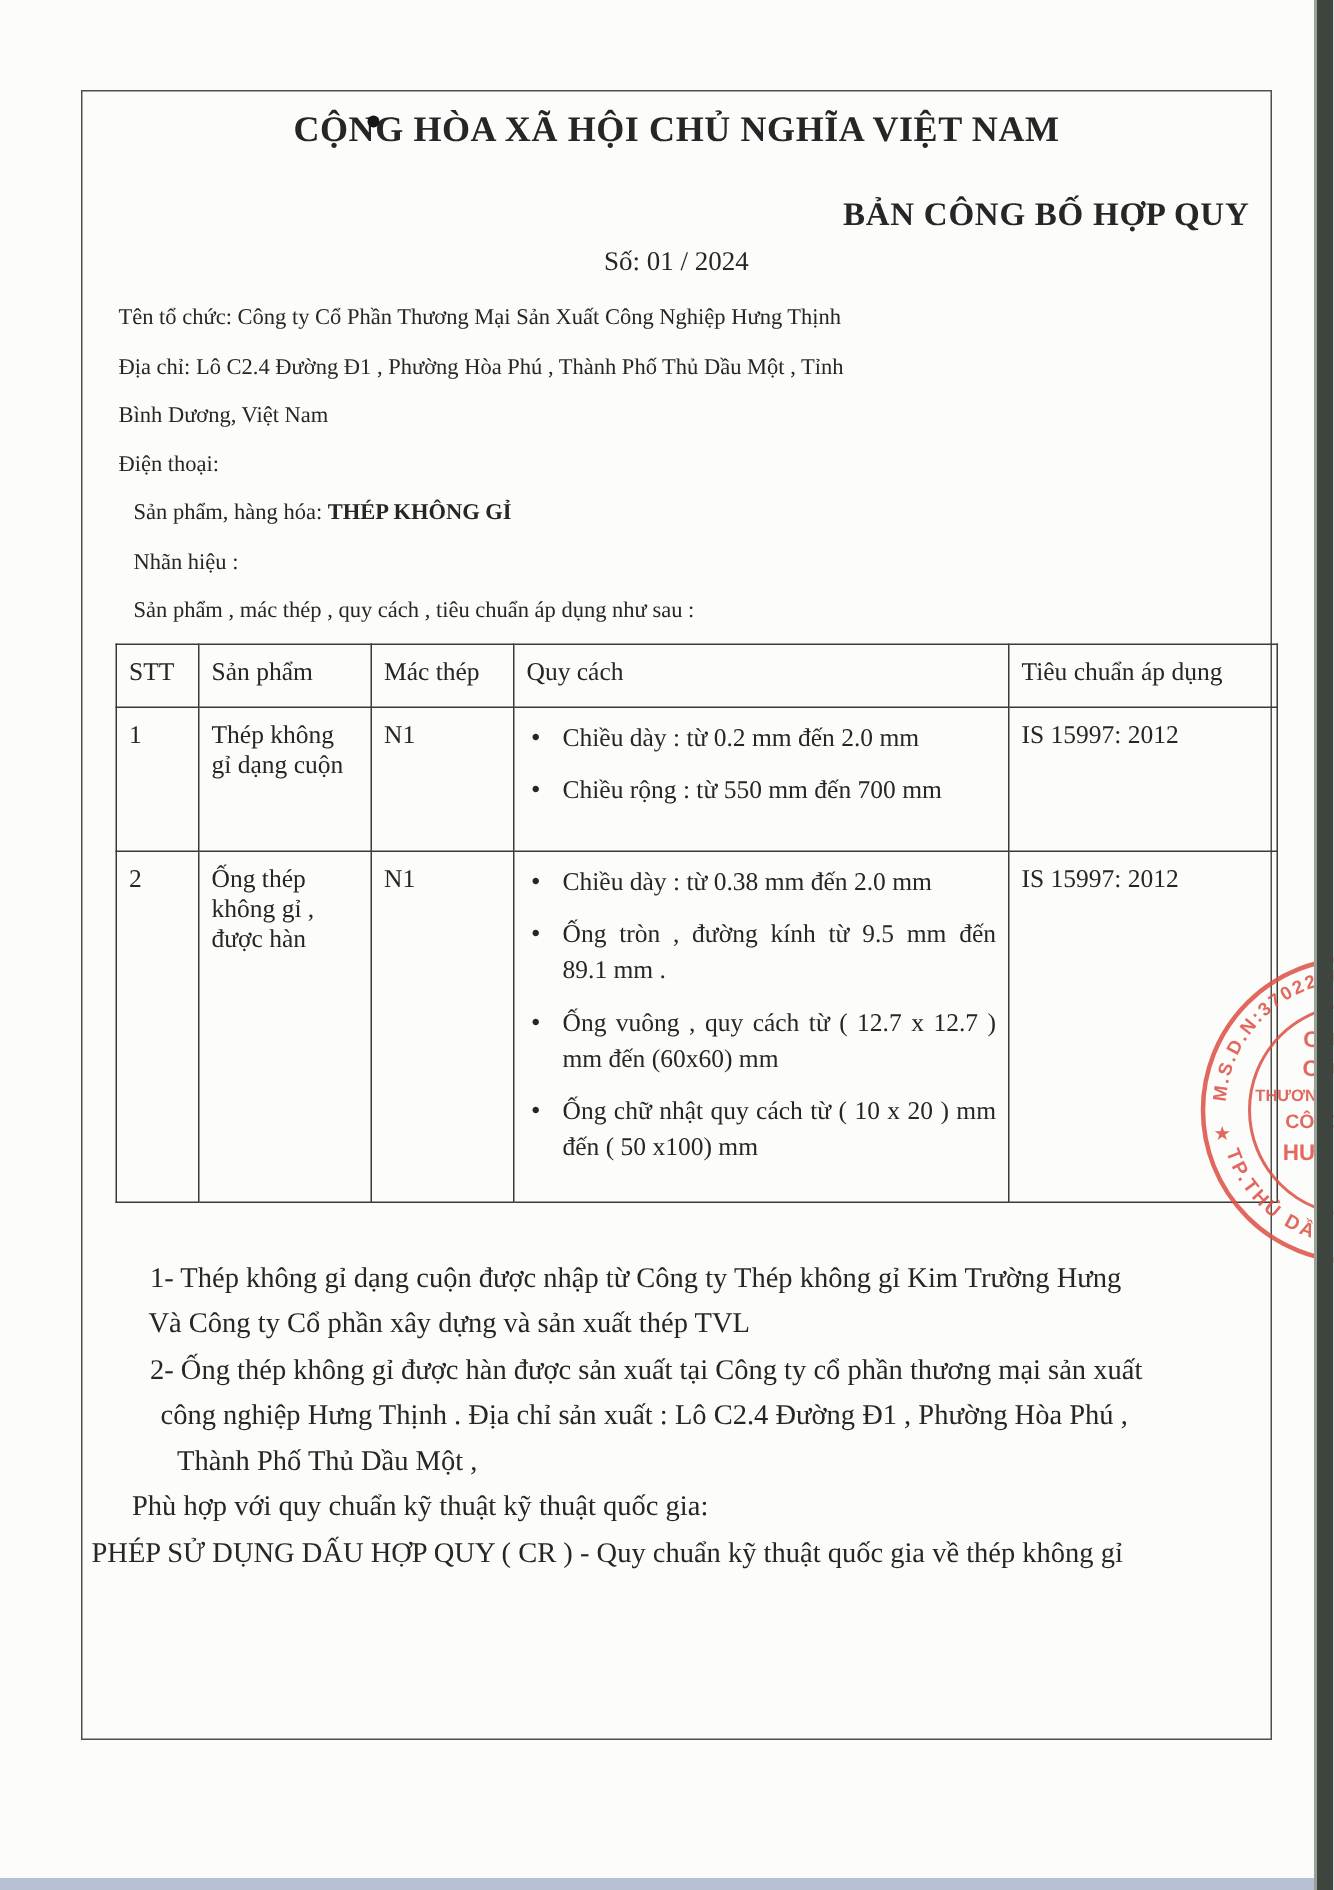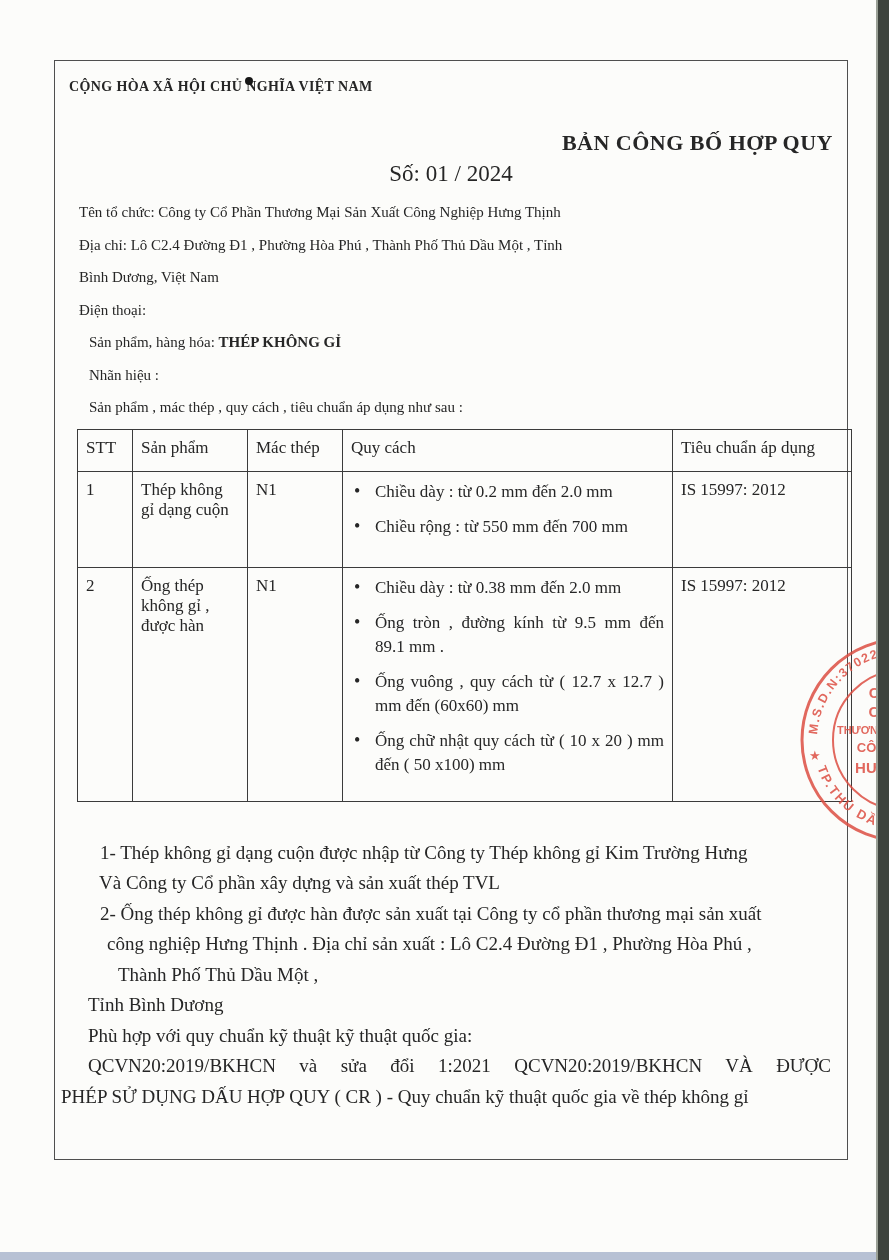--- a/index.html
+++ b/index.html
@@ -12,31 +12,31 @@
     color:#262626;
   }
   .frame{
     position:absolute;left:54px;top:60px;
     width:794px;height:1100px;
     border:1px solid #4f4f4f;
     box-sizing:border-box;
     padding:12px 14px 0 14px;
   }
   .nat-title{
-    font-weight:bold;font-size:14px;
+    text-align:center;font-weight:bold;font-size:24px;
     letter-spacing:.4px;line-height:24px;margin-top:2px;
   }
   .motto-wrap{text-align:center;line-height:24px;margin-top:3px;font-size:17px;font-weight:bold;}
   .motto-underline{border-bottom:2px solid #2a2a2a;padding:0 4px 2px 16px;}
   .motto-tail{padding-left:5px;}
   .doc-title{
     text-align:right;font-weight:bold;font-size:22px;
     letter-spacing:.5px;margin-top:29px;line-height:30px;
   }
-  .doc-no{text-align:center;font-size:23px;margin-top:3px;line-height:26px;}
+  .doc-no{text-align:center;font-size:18px;margin-top:3px;line-height:26px;}
   .info{margin-top:9px;}
   .line{font-size:15px;line-height:32.5px;white-space:nowrap;padding-left:10px;}
   .ind{padding-left:20px;}
   .bold{font-weight:bold;}
   
   table.spec{
     border-collapse:collapse;
     margin:5px 2px 0 8px;
     width:774px;
     table-layout:fixed;
@@ -140,23 +140,21 @@
         </tr>
       </tbody>
     </table>
 
     <div class="notes">
       <div class="nline m31">1-  Thép không gỉ dạng cuộn được nhập từ Công ty Thép không gỉ Kim Trường Hưng</div>
       <div class="nline m21">Và Công ty Cổ phần xây dựng và sản xuất thép TVL</div>
       <div class="nline m31">2-  Ống thép không gỉ được hàn được sản xuất tại Công ty cổ phần thương mại sản xuất</div>
       <div class="nline m38">công nghiệp Hưng Thịnh . Địa chỉ sản xuất : Lô C2.4 Đường Đ1 , Phường Hòa Phú ,</div>
       <div class="nline m49">Thành Phố Thủ Dầu Một ,</div>
-      <div class="nline m19">Tỉnh Bình Dương</div>
       <div class="nline m19">Phù hợp với quy chuẩn kỹ thuật kỹ thuật quốc gia:</div>
-      <div class="nline jfull">QCVN20:2019/BKHCN  và  sửa  đổi  1:2021  QCVN20:2019/BKHCN  VÀ  ĐƯỢC</div>
       <div class="nline outd">PHÉP SỬ DỤNG DẤU HỢP QUY ( CR ) -  Quy chuẩn kỹ thuật quốc gia về thép không gỉ</div>
     </div>
   </div>
 
   <svg class="stamp" viewBox="0 0 224 224">
     <defs>
       <path id="arcTop" d="M 24 110 A 86 86 0 0 1 196 110"></path>
       <path id="arcBottom" d="M 20 110 A 90 90 0 0 0 200 110"></path>
     </defs>
     <circle cx="110" cy="110" r="101" fill="none" stroke="#dd4f43" stroke-width="3"></circle>

